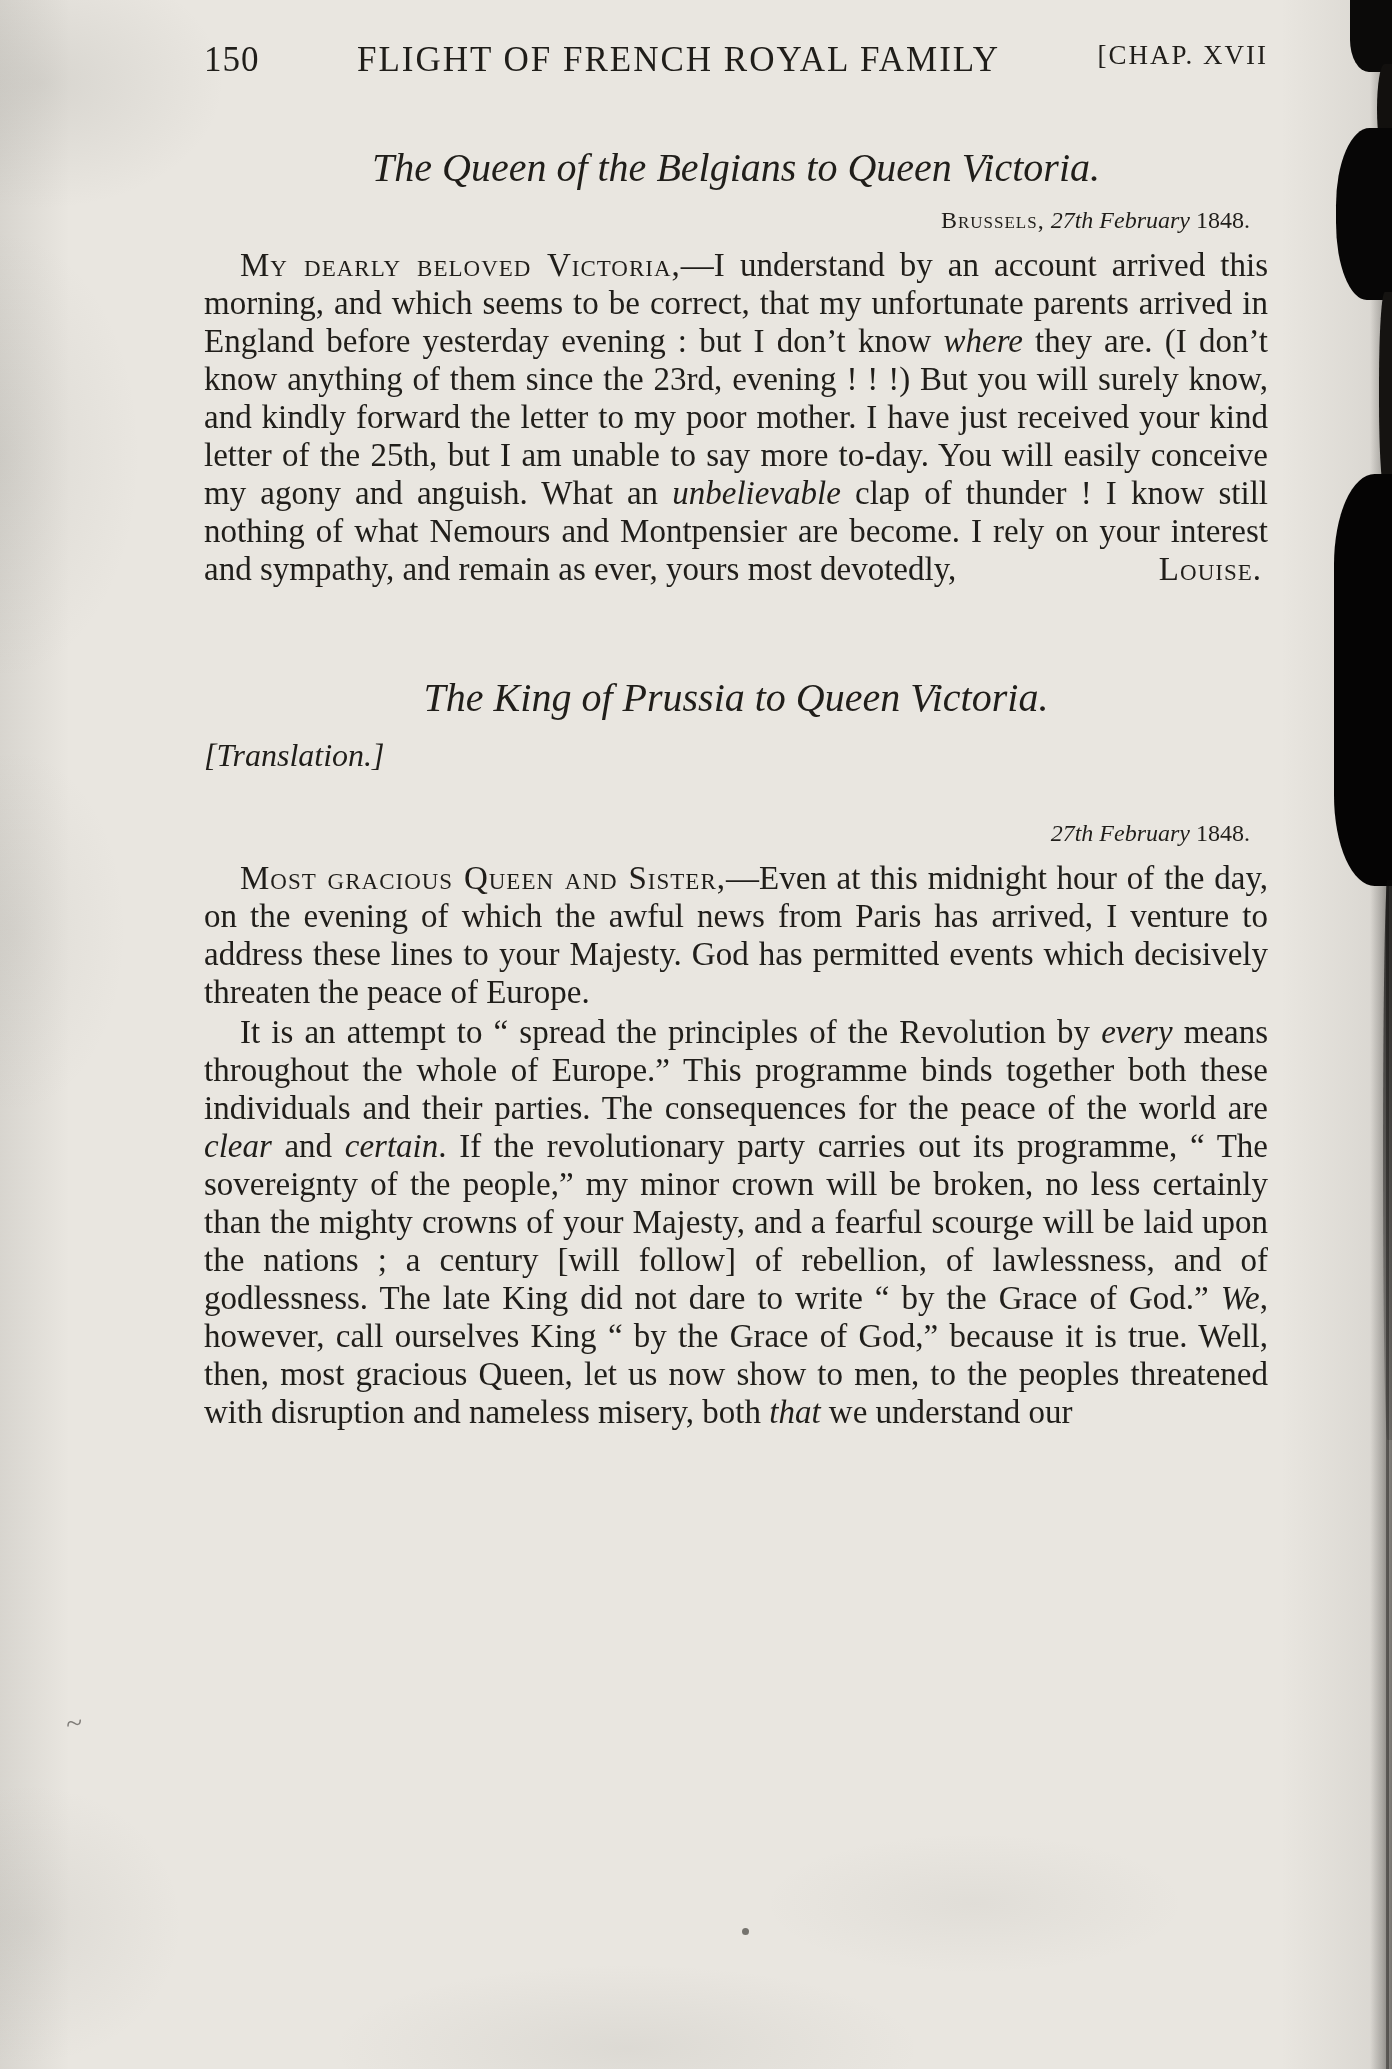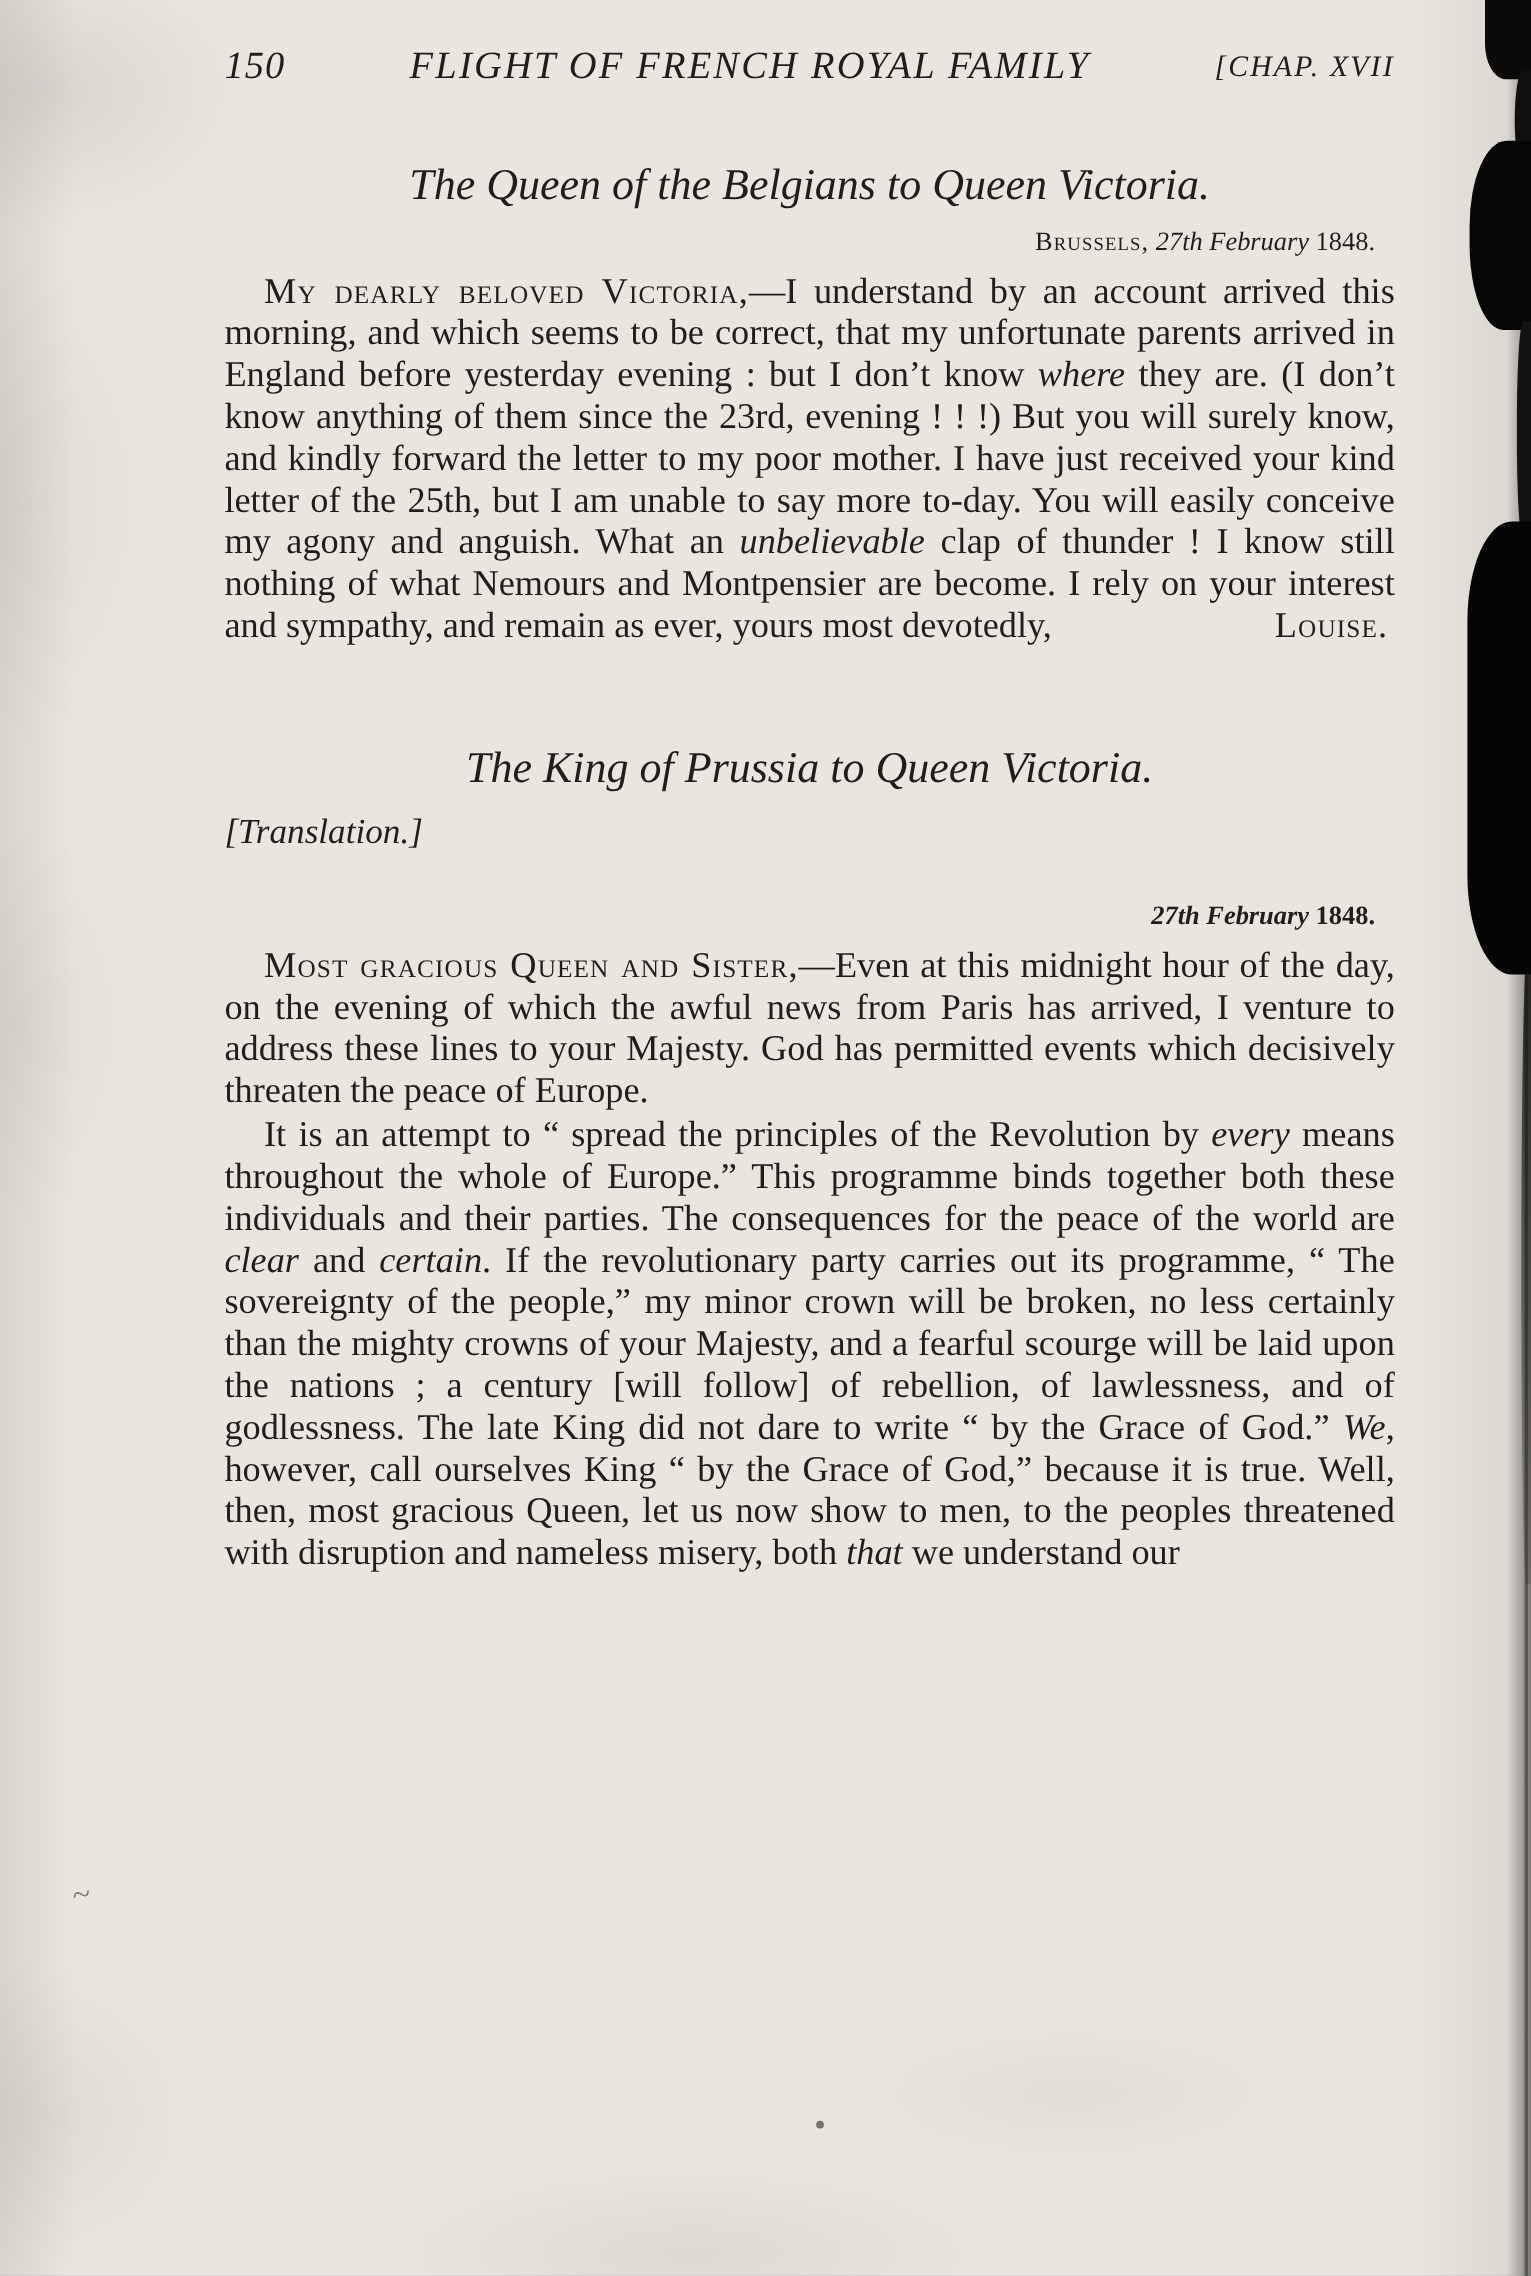--- a/index.html
+++ b/index.html
@@ -31,22 +31,21 @@
   }
   .content {
     position: absolute;
     left: 204px;
     top: 40px;
     width: 1064px;
   }
   .header-row {
     display: flex;
     justify-content: space-between;
-    align-items: center;
-    font-style: italic;
+    align-items: flex-start;
   }
   .page-number { font-size: 35px; letter-spacing: 1px; }
   .running-title { font-size: 35px; letter-spacing: 2px; }
   .chapter-label { font-size: 27px; letter-spacing: 2px; }
   .letter-heading {
     margin-top: 64px;
     text-align: center;
     font-style: italic;
     font-weight: normal;
     font-size: 40px;
@@ -56,21 +55,21 @@
     font-style: italic;
     font-size: 32px;
     margin-top: 16px;
   }
   .dateline {
     margin-top: 16px;
     text-align: right;
     font-size: 24px;
     padding-right: 18px;
   }
-  .letter-2 .dateline { margin-top: 46px; font-weight: bold; }
+  .letter-2 .dateline { margin-top: 46px; }
   .letter-body { margin-top: 12px; }
   .letter-body p {
     font-size: 33px;
     line-height: 38px;
     text-align: justify;
     text-indent: 36px;
     margin-top: 2px;
   }
   .seg-sc { font-variant: small-caps; letter-spacing: 1px; }
   .seg-i  { font-style: italic; text-align: center; }

